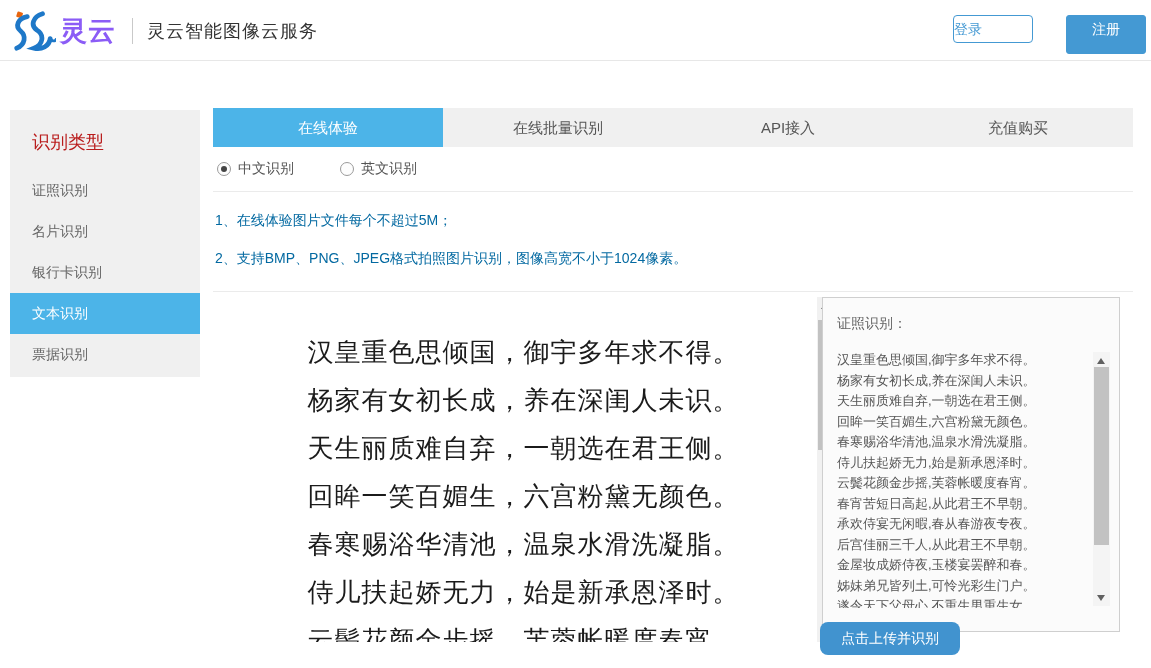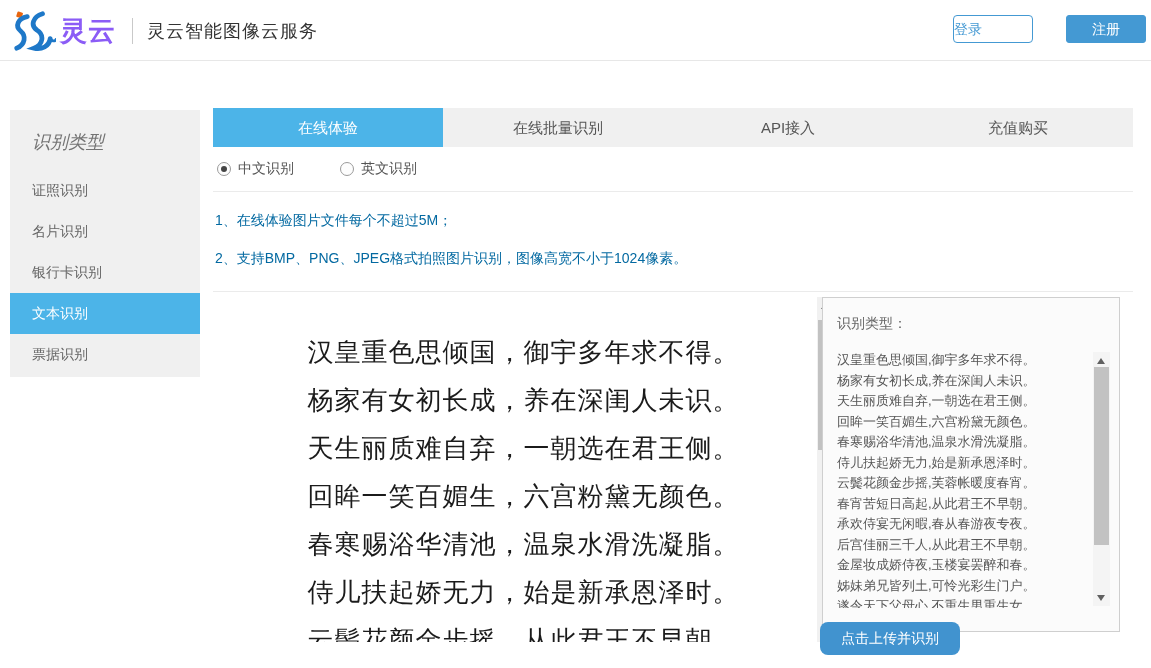--- a/index.html
+++ b/index.html
@@ -8,25 +8,25 @@
   .page { position:relative; width:1151px; height:668px; background:#fff; overflow:hidden; }
 
   
   .header { position:absolute; left:0; top:0; width:1151px; height:61px; background:#fff; border-bottom:1px solid #e7e7e7; }
   .logo-wrap { position:absolute; left:10px; top:10px; height:42px; display:flex; align-items:center; }
   .logo-icon { width:46px; height:42px; }
   .logo-text { font-size:27px; font-weight:bold; color:#8b5cf6; margin-left:4px; letter-spacing:1px; }
   .logo-divider { width:1px; height:26px; background:#c9c9c9; margin:0 14px 0 16px; }
   .page-title { font-size:18px; color:#333; letter-spacing:1px; }
   .btn-login { position:absolute; left:953px; top:15px; width:80px; height:28px; background:#fff; border:1px solid #4499d3; border-radius:4px; color:#4499d3; font-size:14px; text-align:left; line-height:26px; cursor:pointer; }
-  .btn-register { position:absolute; left:1066px; top:15px; width:80px; height:28px; background:#4499d3; border:1px solid #4499d3; border-radius:3px; color:#fff; font-size:14px; text-align:center; line-height:27px; cursor:pointer; }
+  .btn-register { position:absolute; left:1066px; top:15px; width:80px; height:39px; background:#4499d3; border:1px solid #4499d3; border-radius:3px; color:#fff; font-size:14px; text-align:center; line-height:27px; cursor:pointer; }
 
   
   .sidebar { position:absolute; left:10px; top:110px; width:190px; background:#f0f0f0; padding-bottom:2px; }
-  .sidebar-title { font-size:18px; color:#737373; padding:20px 0 16px 22px;font-style:italic; }
+  .sidebar-title { font-size:18px; color:#b91c1c; padding:20px 0 16px 22px; }
   .sidebar-item { height:41px; line-height:41px; padding-left:22px; font-size:14px; color:#666; cursor:pointer; }
   .sidebar-item.active { background:#4cb4e8; color:#fff; }
 
   
   .main { position:absolute; left:213px; top:108px; width:920px; }
   .tabbar { display:flex; height:39px; background:#f0f0f0; }
   .tab { flex:1; text-align:center; line-height:39px; font-size:15px; color:#555; cursor:pointer; }
   .tab.active { background:#4cb4e8; color:#fff; }
 
   .radio-row { display:flex; align-items:center; padding:13px 0 13px 4px; border-bottom:1px solid #ebebeb; }
@@ -122,35 +122,35 @@
     <div class="work">
 
       <div class="preview">
         <div class="poem">
           <div>汉皇重色思倾国，御宇多年求不得。</div>
           <div>杨家有女初长成，养在深闺人未识。</div>
           <div>天生丽质难自弃，一朝选在君王侧。</div>
           <div>回眸一笑百媚生，六宫粉黛无颜色。</div>
           <div>春寒赐浴华清池，温泉水滑洗凝脂。</div>
           <div>侍儿扶起娇无力，始是新承恩泽时。</div>
-          <div>云鬓花颜金步摇，从此君王不早朝。</div>
+          <div>云鬓花颜金步摇，芙蓉帐暖度春宵。</div>
         </div>
         <div class="vscroll">
           <div class="scroll-arrow" style="top:0;">
               <span class="tri-up"></span>
             </div>
           <div class="scroll-thumb" style="top:23px; height:130px;"></div>
           <div class="scroll-arrow" style="bottom:0;">
               <span class="tri-down"></span>
             </div>
         </div>
       </div>
 
       <div class="result-panel">
-        <div class="result-label">识别类型：</div>
+        <div class="result-label">证照识别：</div>
         <div class="result-body">
           <div class="result-line">汉皇重色思倾国,御宇多年求不得。</div>
           <div class="result-line">杨家有女初长成,养在深闺人未识。</div>
           <div class="result-line">天生丽质难自弃,一朝选在君王侧。</div>
           <div class="result-line">回眸一笑百媚生,六宫粉黛无颜色。</div>
           <div class="result-line">春寒赐浴华清池,温泉水滑洗凝脂。</div>
           <div class="result-line">侍儿扶起娇无力,始是新承恩泽时。</div>
           <div class="result-line">云鬓花颜金步摇,芙蓉帐暖度春宵。</div>
           <div class="result-line">春宵苦短日高起,从此君王不早朝。</div>
           <div class="result-line">承欢侍宴无闲暇,春从春游夜专夜。</div>

